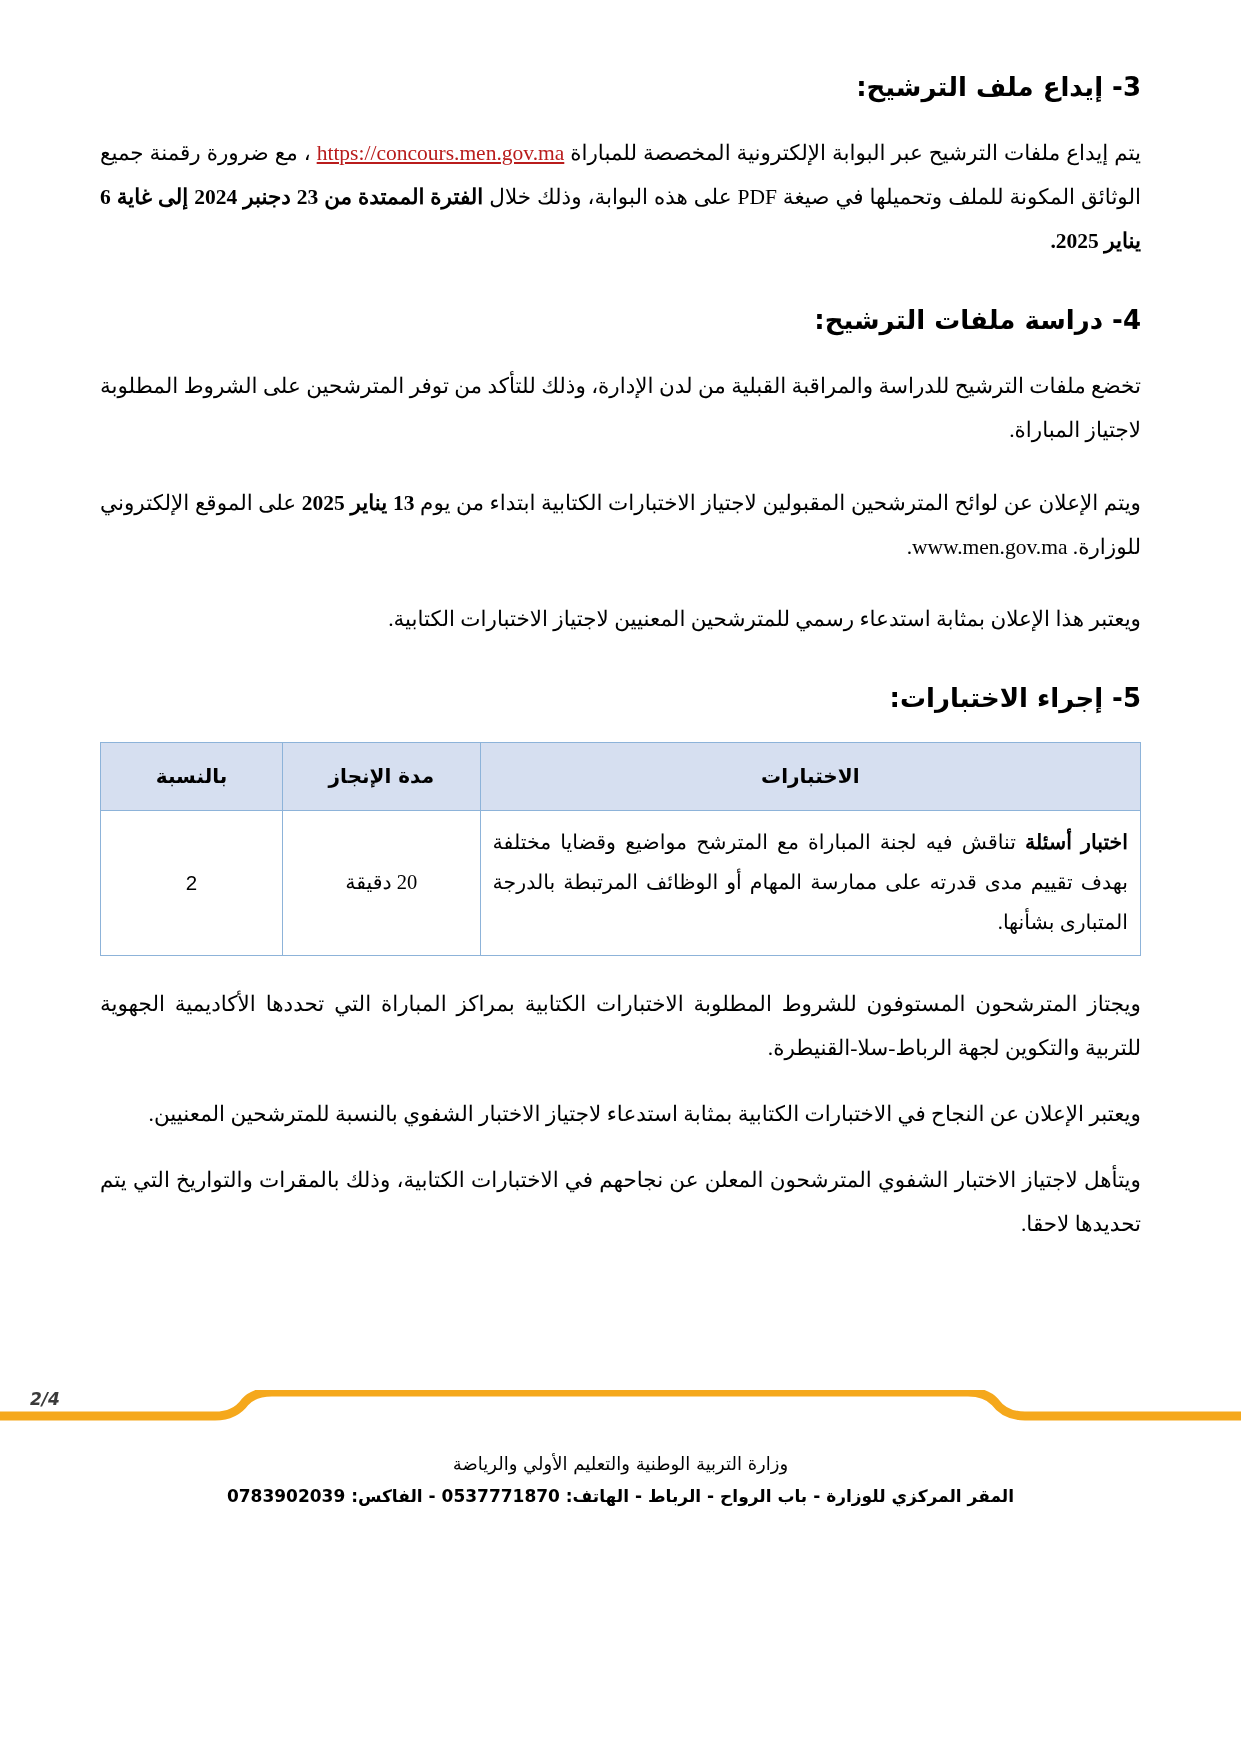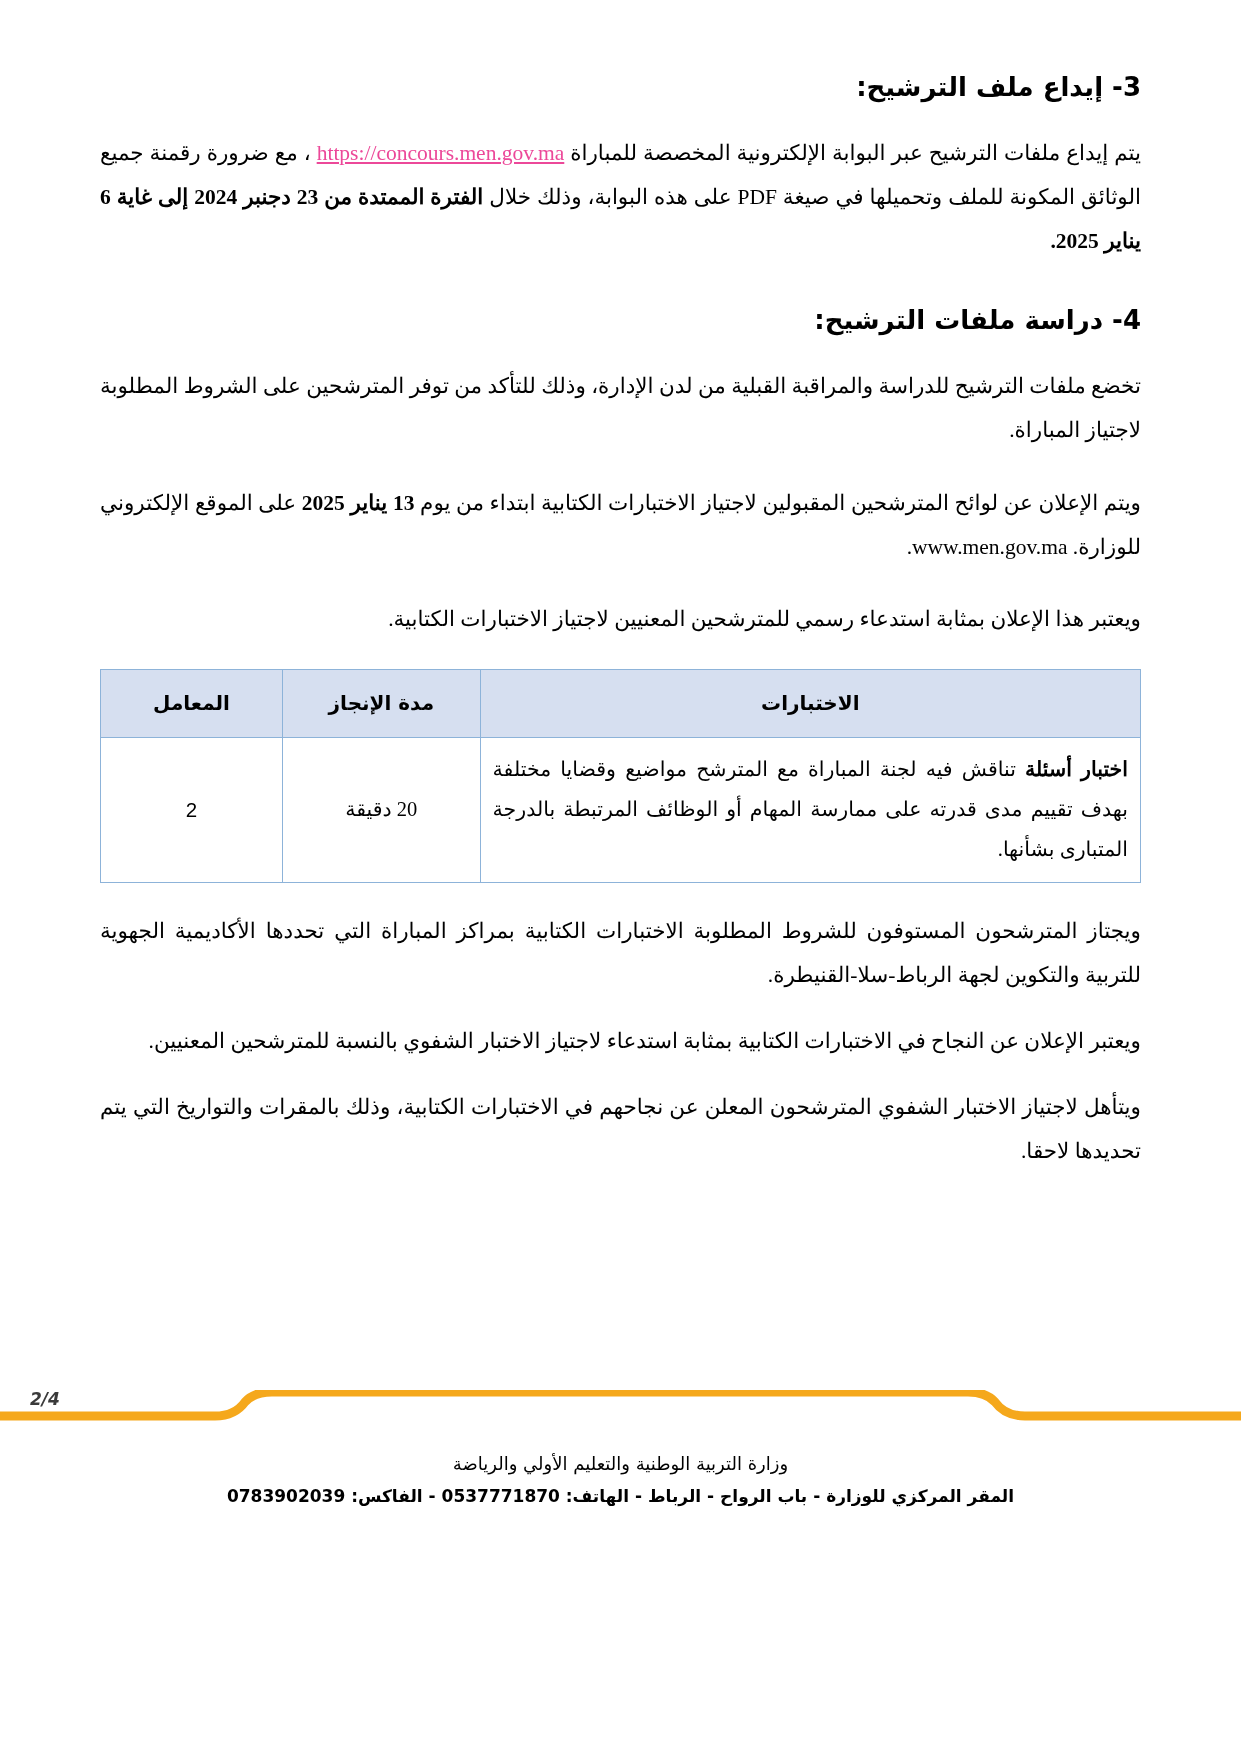--- a/index.html
+++ b/index.html
@@ -55,21 +55,21 @@
     margin-bottom: 22px;
   }
   p.para.center-intro {
     margin-bottom: 14px;
   }
 
   .b {
     font-weight: bold;
   }
   a.weblink {
-    color: #ec4899;
+    color: #b91c1c;
     text-decoration: underline;
     direction: ltr;
     unicode-bidi: embed;
   }
 
   
   table.exams {
     width: 100%;
     border-collapse: collapse;
     table-layout: fixed;
@@ -162,33 +162,34 @@
     <p class="para"><span>يتم إيداع ملفات الترشيح عبر البوابة الإلكترونية المخصصة للمباراة </span><a class="weblink" href="#">https://concours.men.gov.ma</a><span> ، مع ضرورة رقمنة جميع الوثائق المكونة للملف وتحميلها في صيغة PDF على هذه البوابة، وذلك خلال </span><span class="b">الفترة الممتدة من 23 دجنبر 2024 إلى غاية 6 يناير 2025.</span></p>
 
     <h2 class="section-heading spaced-top">4- دراسة ملفات الترشيح:</h2>
 
     <p class="para">تخضع ملفات الترشيح للدراسة والمراقبة القبلية من لدن الإدارة، وذلك للتأكد من توفر المترشحين على الشروط المطلوبة لاجتياز المباراة.</p>
 
     <p class="para"><span>ويتم الإعلان عن لوائح المترشحين المقبولين لاجتياز الاختبارات الكتابية ابتداء من يوم </span><span class="b">13 يناير 2025</span><span> على الموقع الإلكتروني للوزارة. www.men.gov.ma.</span></p>
 
     <p class="para">ويعتبر هذا الإعلان بمثابة استدعاء رسمي للمترشحين المعنيين لاجتياز الاختبارات الكتابية.</p>
 
+    <h2 class="section-heading spaced-top">5- إجراء الاختبارات:</h2>
 
 
     <table class="exams">
       <colgroup>
         <col class="col-desc">
         <col class="col-dur">
         <col class="col-coef">
       </colgroup>
       <thead>
         <tr>
           <th>الاختبارات</th>
           <th>مدة الإنجاز</th>
-          <th>المعامل</th>
+          <th>بالنسبة</th>
         </tr>
       </thead>
       <tbody>
 
 
 
         <tr>
           <td class="cell-desc"><span class="b">اختبار أسئلة</span><span> تناقش فيه لجنة المباراة مع المترشح مواضيع وقضايا مختلفة بهدف تقييم مدى قدرته على ممارسة المهام أو الوظائف المرتبطة بالدرجة المتبارى بشأنها.</span></td>
           <td class="cell-dur">20 دقيقة</td>
           <td class="cell-coef">2</td>

